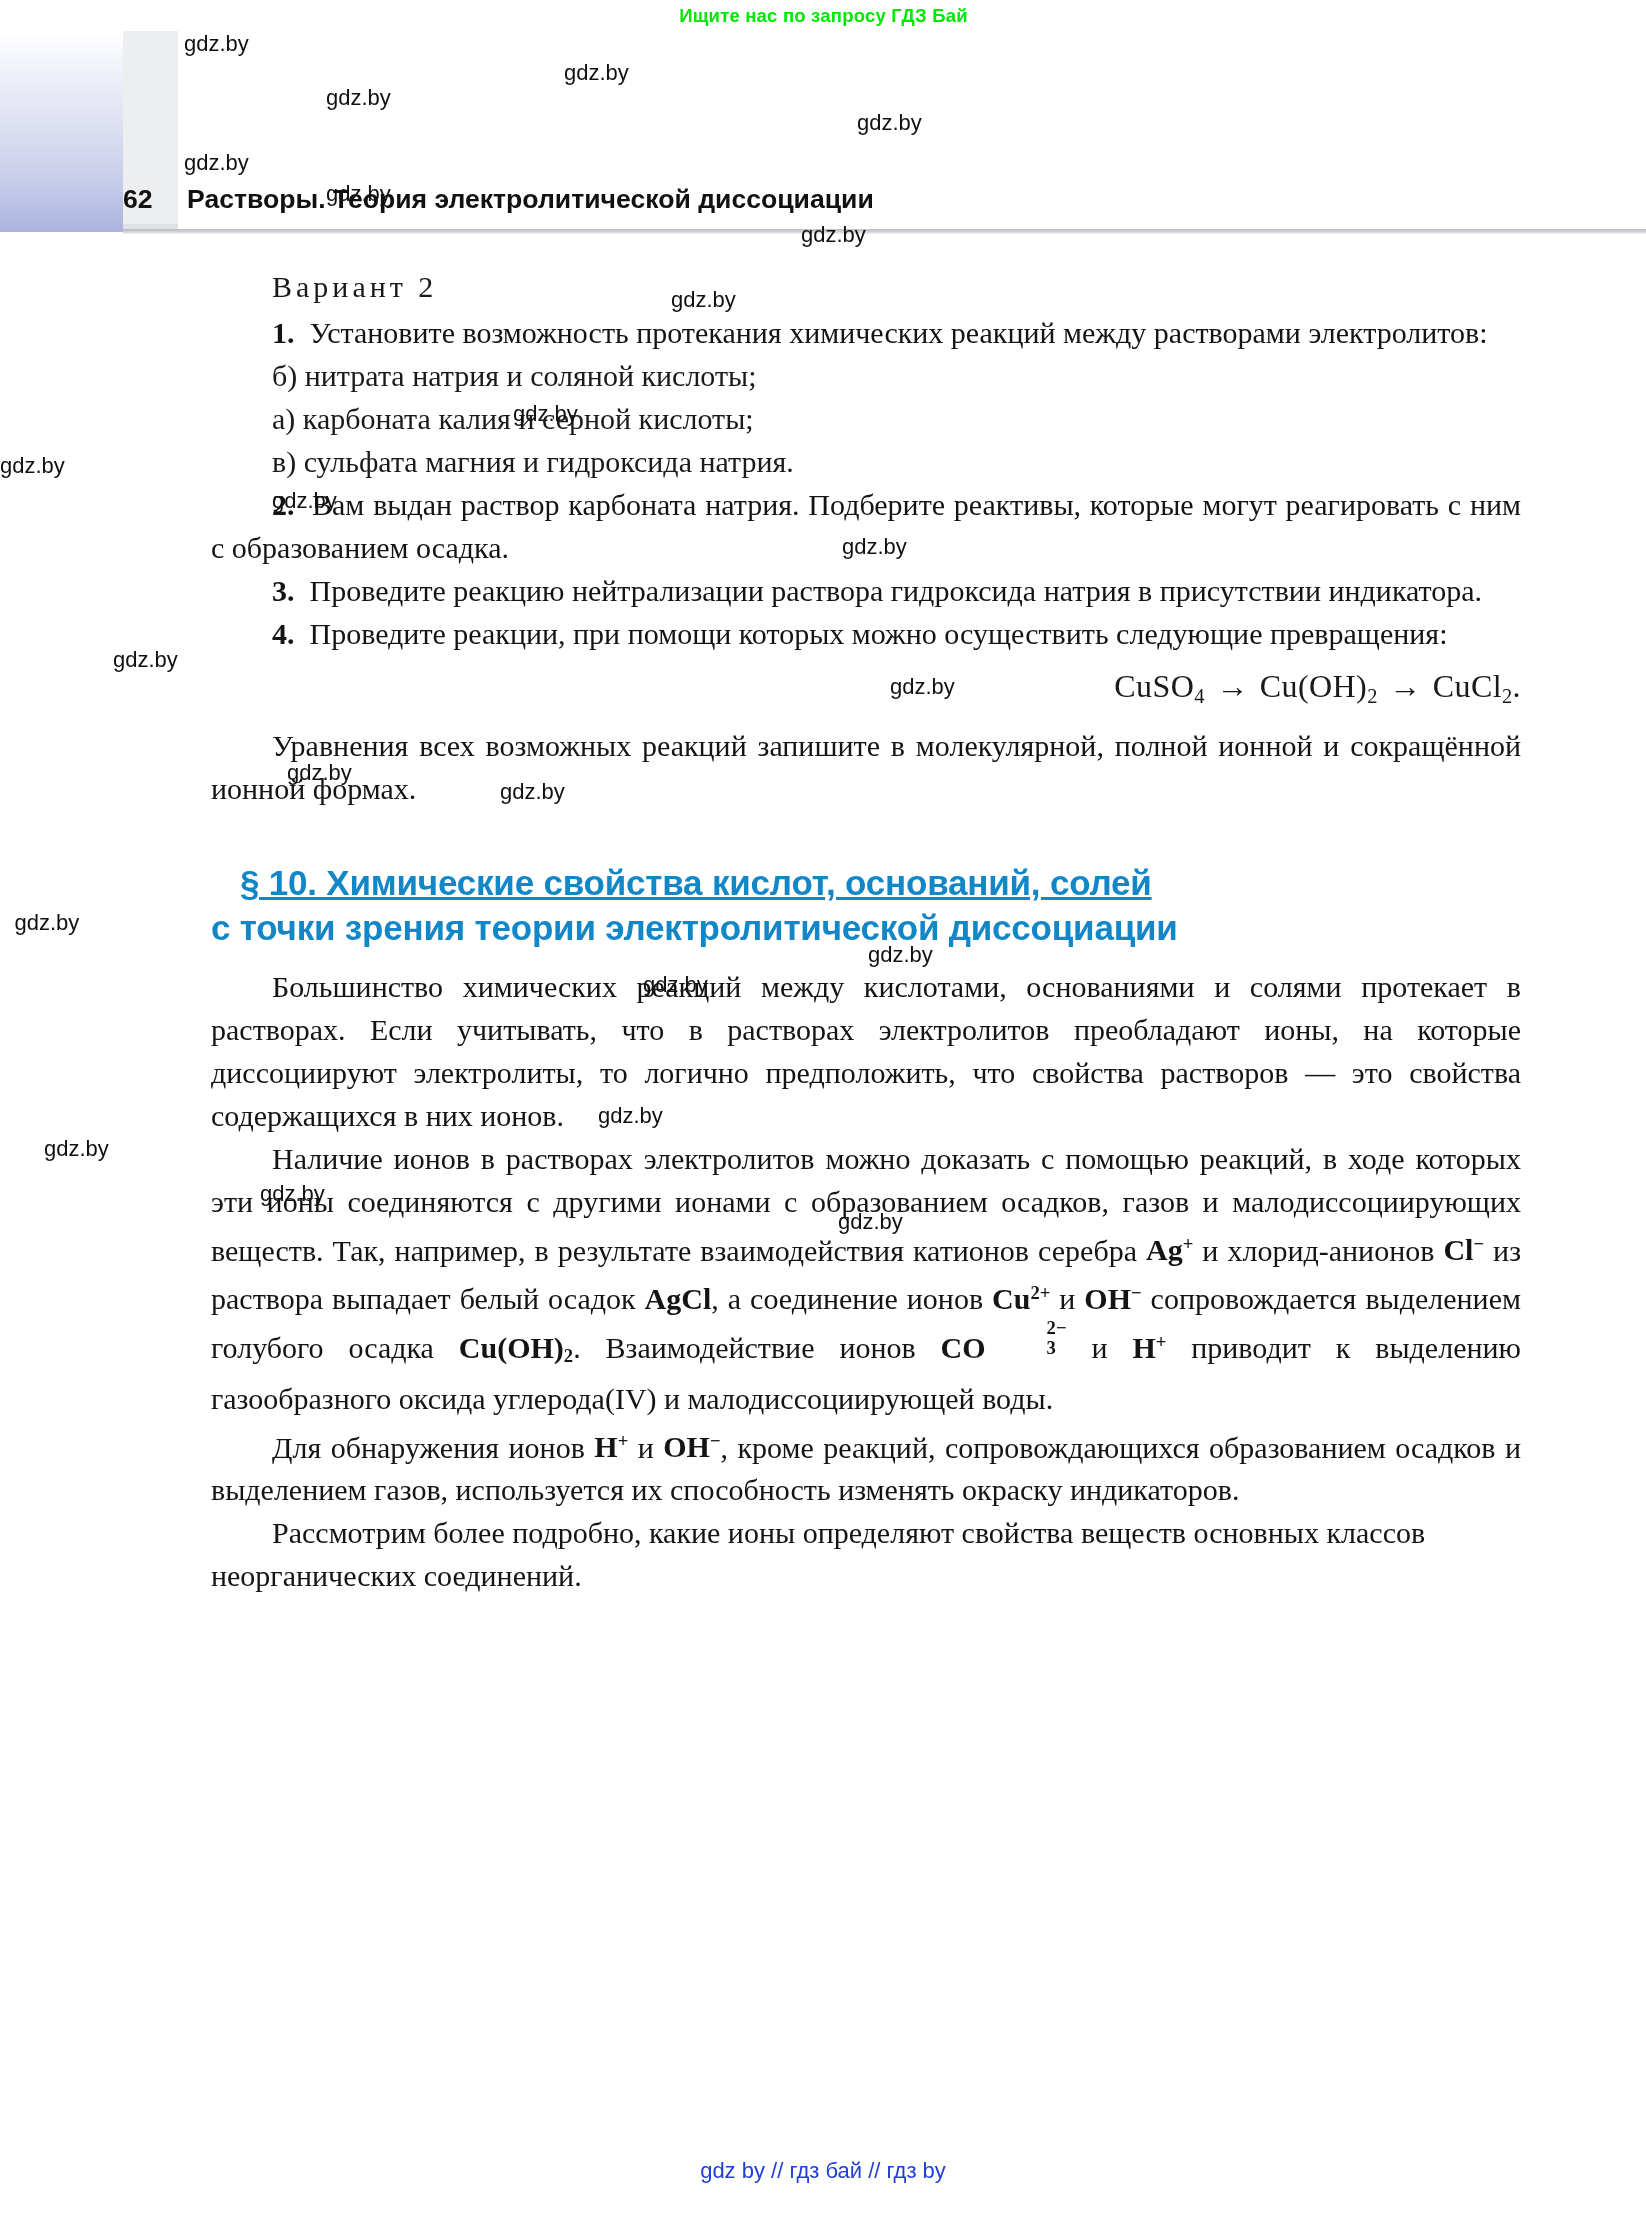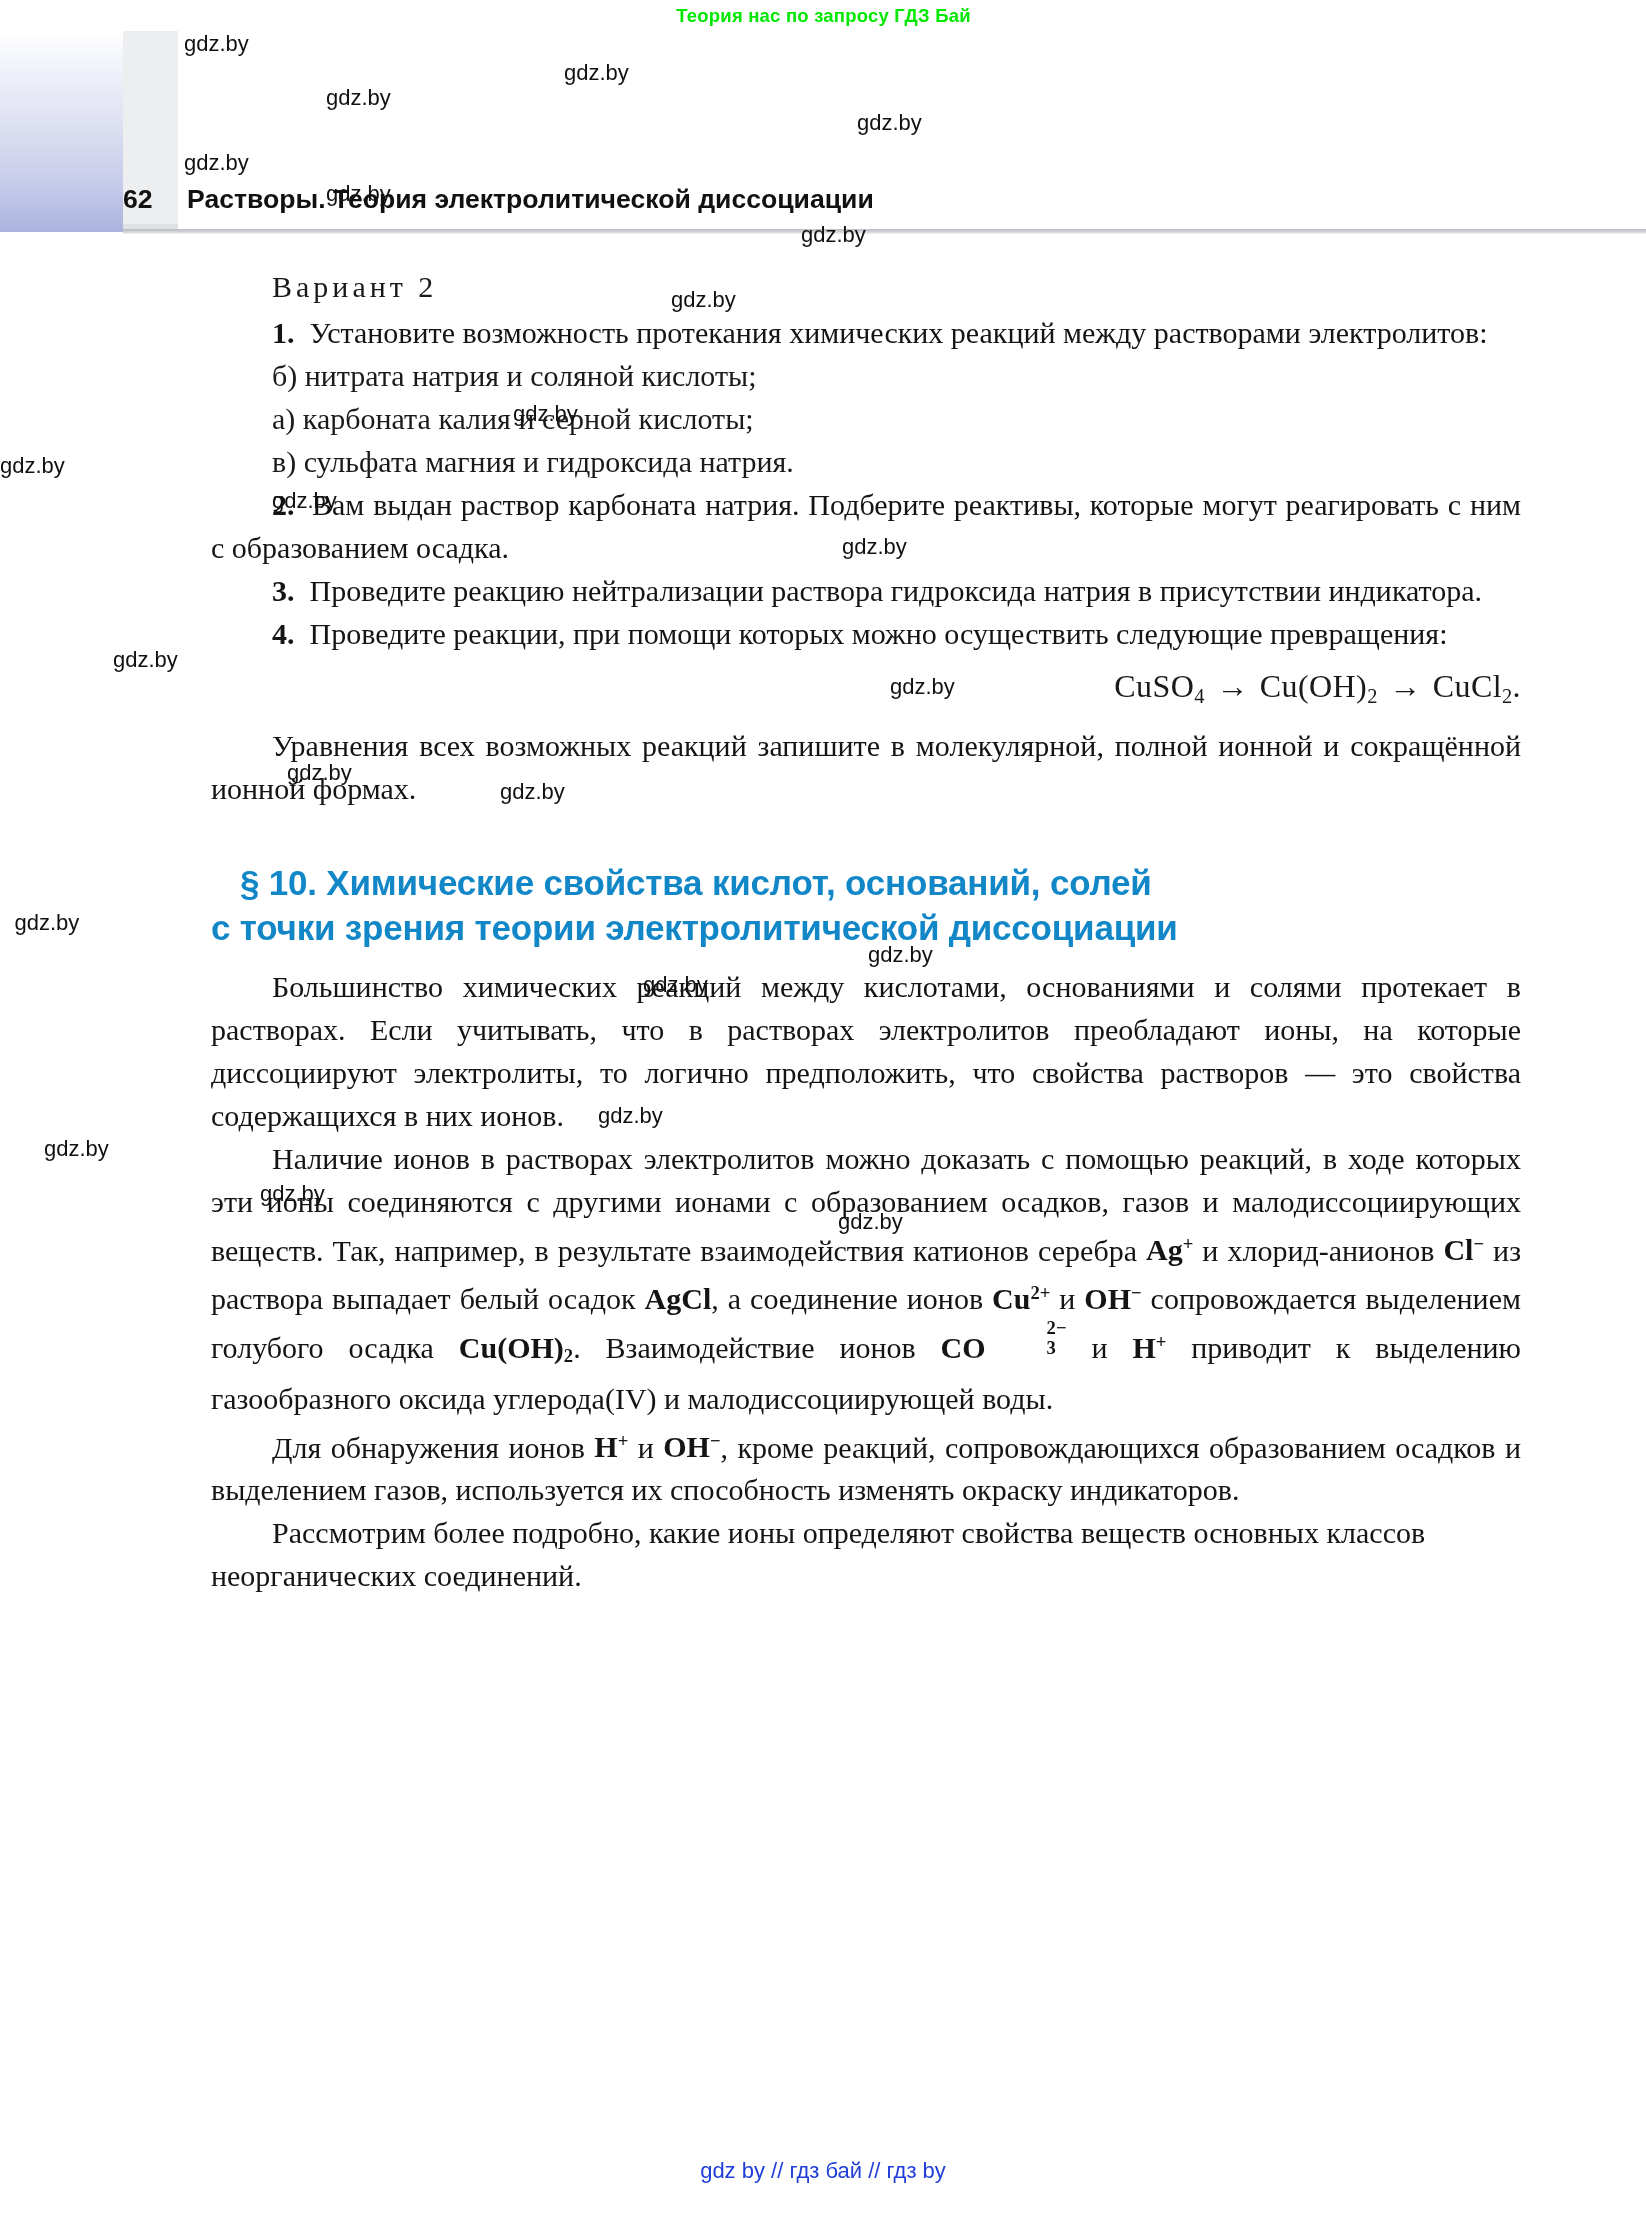--- a/index.html
+++ b/index.html
@@ -146,21 +146,21 @@
   
   #section-heading {
     margin: 50px 0 14.5px 0;
     font-family: "Liberation Sans", sans-serif;
     font-weight: bold;
     font-size: 35px;
     line-height: 45px;
     color: #1287c8;
     letter-spacing: -0.2px;
   }
-  #section-heading .line1 { display: block; margin-left: 29px; }
+  #section-heading .line1 { display: block; margin-left: 29px; text-decoration: underline; }
   #section-heading .line2 { display: block; margin-left: 0; }
 
   
   #footer-link {
     position: absolute;
     left: 0; top: 2158px;
     width: 1646px;
     text-align: center;
     font-family: "Liberation Sans", sans-serif;
     font-size: 22px;
@@ -174,21 +174,21 @@
     font-family: "Liberation Sans", sans-serif;
     font-size: 22px;
     color: #111111;
     white-space: nowrap;
     pointer-events: none;
   }
 </style>
 </head>
 <body>
 
-<div id="promo-banner">Теория нас по запросу ГДЗ Бай</div>
+<div id="promo-banner">Ищите нас по запросу ГДЗ Бай</div>
 
 <div id="left-gradient-bar"></div>
 <div id="header-grey-block"></div>
 <div id="header-rule-tail"></div>
 <div id="header-rule"></div>
 
 <div id="running-head">
   <span id="page-number">62</span><span id="running-head-title">Растворы. Теория электролитической диссоциации</span>
 </div>
 

